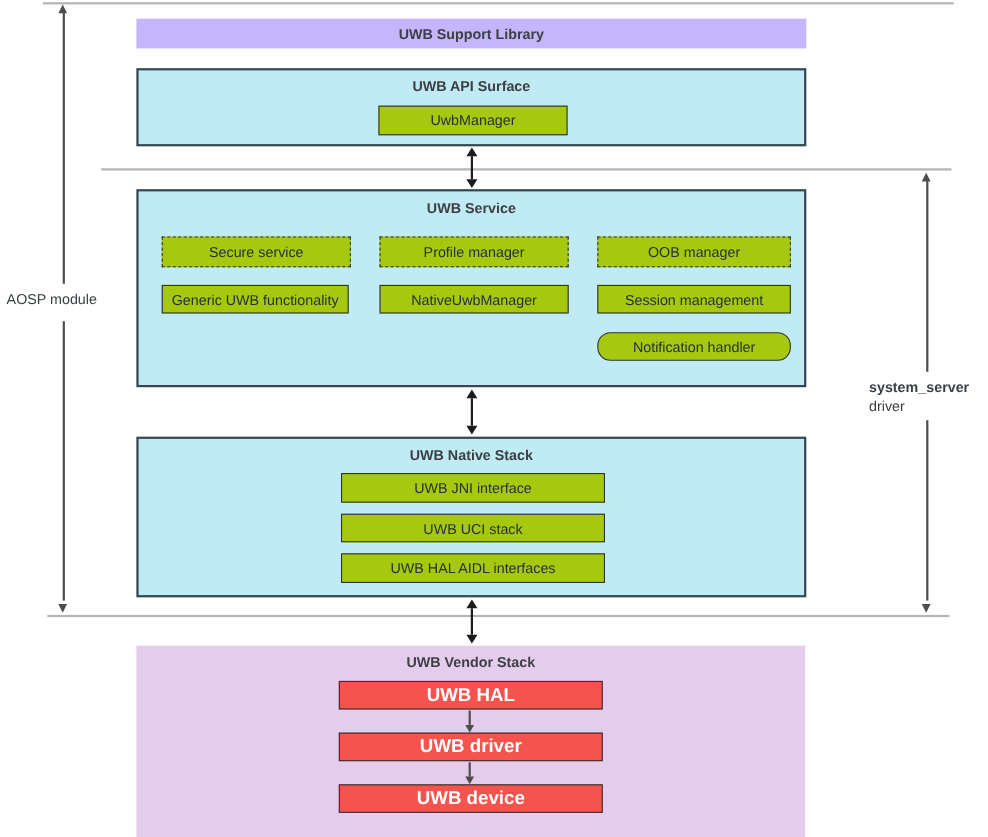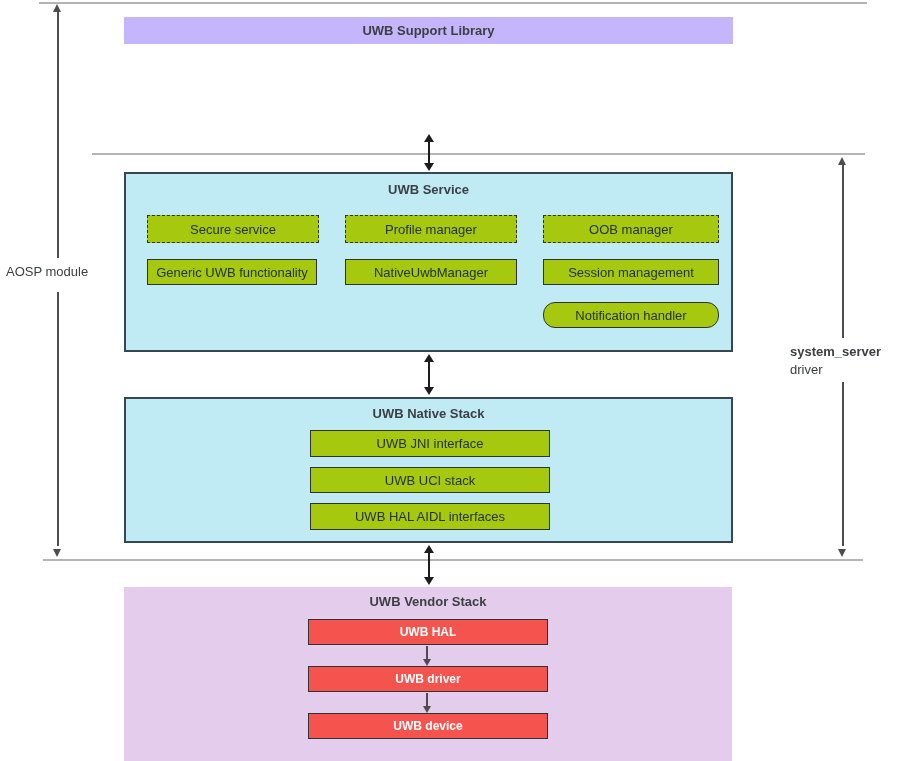--- a/index.html
+++ b/index.html
@@ -11,21 +11,21 @@
   
   .bluebox{position:absolute;background:#c0eaf4;border:2px solid #37474f;box-sizing:border-box;}
   .bluebar{position:absolute;background:#c4b5fd;box-sizing:border-box;}
   .boxtitle{position:absolute;left:0;right:0;text-align:center;font-weight:bold;font-size:13px;color:#3c4043;}
   
   .green{position:absolute;background:#a6c80e;border:1.5px solid #2e3436;box-sizing:border-box;
          display:flex;align-items:center;justify-content:center;font-size:13px;color:#263238;}
   .green.dashed{border-style:dashed;}
   
   .red{position:absolute;background:#f4534e;border:1.5px solid #2e3436;box-sizing:border-box;
-       display:flex;align-items:center;justify-content:center;font-size:12px;font-weight:bold;color:#ffffff;}
+       display:flex;align-items:center;justify-content:center;font-size:17px;font-weight:bold;color:#ffffff;}
   
   .purplebox{position:absolute;background:#e4cdec;box-sizing:border-box;}
   
   .varrow{position:absolute;display:flex;flex-direction:column;align-items:center;}
   .varrow .ln{width:2.5px;flex:1;background:#1c1c1c;}
   .ah{width:0;height:0;border-left:5px solid transparent;border-right:5px solid transparent;}
   .ah.up{border-bottom:8px solid #1c1c1c;}
   .ah.down{border-top:8px solid #1c1c1c;}
   
   .sarrow{position:absolute;display:flex;flex-direction:column;align-items:center;}
@@ -60,20 +60,24 @@
     <span class="b">system_server</span><br>
     <span>driver</span>
   </div>
   <div class="vseg" style="left:842px;top:382px;height:164px;"></div>
   <div class="gah down" style="left:838px;top:549px;"></div>
 
   <div class="bluebar" style="left:124px;top:17px;width:609px;height:27px;">
     <div class="boxtitle" style="top:6px;">UWB Support Library</div>
   </div>
 
+  <div class="bluebox" style="left:124px;top:62px;width:609px;height:71px;">
+    <div class="boxtitle" style="top:7px;">UWB API Surface</div>
+    <div class="green" style="left:218px;top:32px;width:172px;height:27px;">UwbManager</div>
+  </div>
 
   <div class="varrow" style="left:424px;top:134px;height:37px;">
     <div class="ah up"></div>
       <div class="ln"></div>
       <div class="ah down"></div>
   </div>
 
   <div class="bluebox" style="left:124px;top:172px;width:609px;height:180px;">
     <div class="boxtitle" style="top:8px;">UWB Service</div>
     <div class="green dashed" style="left:21px;top:41px;width:172px;height:28px;">Secure service</div>

